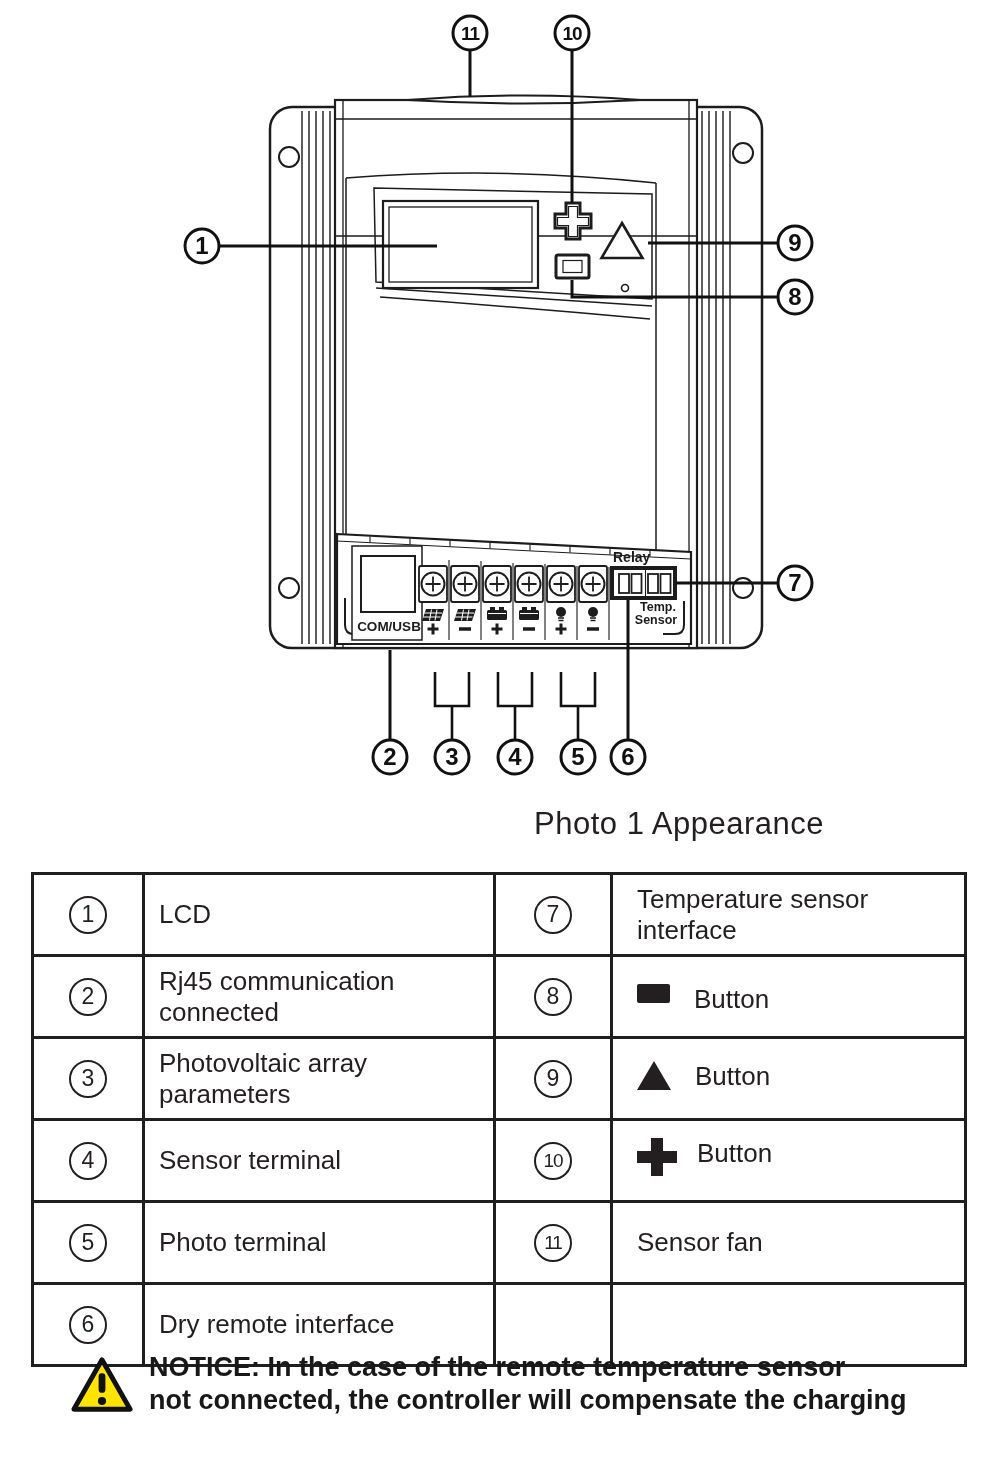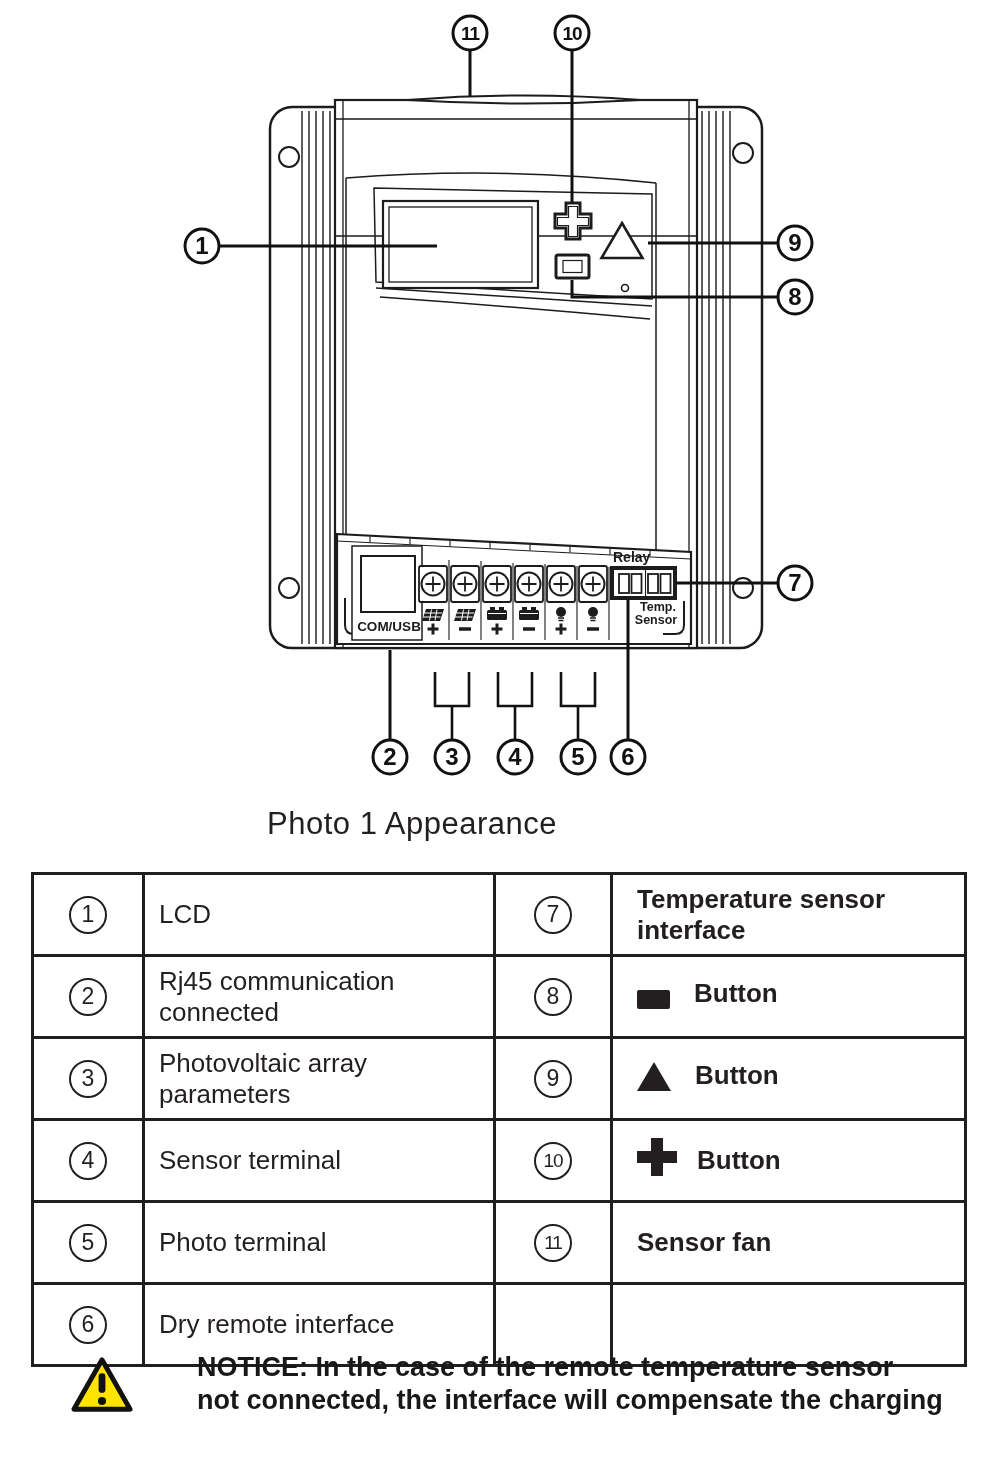--- a/index.html
+++ b/index.html
@@ -4,58 +4,58 @@
 <style>
   html,body { margin:0; padding:0; background:#ffffff; }
   .page {
     position:relative; width:1000px; height:1474px; background:#ffffff;
     font-family:"Liberation Sans","DejaVu Sans",sans-serif; color:#231f20;
     overflow:hidden;
   }
   .figure-wrap { position:absolute; left:0; top:0; width:1000px; height:792px; }
   .caption {
     position:absolute; left:0; top:806px; width:824px;
-    text-align:center; font-size:31px; letter-spacing:0.5px; color:#231f20;
+    text-align:right; font-size:31px; letter-spacing:0.5px; color:#231f20;
   }
   table.legend {
     position:absolute; left:31px; top:872px; width:933px;
     border-collapse:collapse; table-layout:fixed;
   }
   table.legend td {
     border:3px solid #1f1f1f; height:77px; font-size:26px;
     vertical-align:middle; color:#231f20; line-height:31px;
   }
   td.numcell { text-align:center; }
   td.desc1 { padding-left:14px; padding-right:8px; }
-  td.desc2 { padding-left:24px; padding-right:4px;font-weight:bold; }
+  td.desc2 { padding-left:24px; padding-right:4px; }
   .cnum {
     display:inline-flex; width:38px; height:38px; box-sizing:border-box;
     border:2.5px solid #231f20; border-radius:50%;
     align-items:center; justify-content:center;
     font-size:23px; line-height:1;
   }
   .cnum.two { font-size:19px; letter-spacing:-1px; }
-  .iconrow { display:inline-flex; align-items:flex-end; }
+  .iconrow { display:inline-flex; align-items:flex-start; }
   .icon-rect {
     display:inline-block; width:33px; height:19px; background:#231f20;
     border-radius:2px; margin-right:24px;
   }
   .icon-tri {
     display:inline-block; width:0; height:0;
     border-left:17px solid transparent; border-right:17px solid transparent;
     border-bottom:29px solid #231f20; margin-right:24px;
   }
   .icon-plus { margin-right:20px; }
   .notice {
     position:absolute; left:64px; top:1350px; width:886px;
     font-size:27px; font-weight:bold; line-height:33px; color:#181818;
   }
   .notice-top { display:flex; align-items:flex-start; }
   .warning-svg { flex:0 0 auto; margin:5px 15px 0 6px; }
-  .notice-lines { padding-top:1px;margin-left:48px; }
+  .notice-lines { padding-top:1px; }
 </style>
 </head>
 <body>
 
 <div class="page">
 
   <div class="figure-wrap">
   <svg width="1000" height="792" viewBox="0 0 1000 792">
 
     <g fill="#ffffff" stroke="#1c1c1c">
@@ -348,18 +348,18 @@
 
   <div class="notice">
     <div class="notice-top">
       <svg class="warning-svg" width="64" height="60" viewBox="0 0 66 60">
         <path d="M33,4 L62,55 H4 Z" fill="#ffe400" stroke="#111111" stroke-width="5" stroke-linejoin="round"></path>
         <rect x="29.5" y="18" width="7" height="20" rx="3.2" fill="#111111"></rect>
         <circle cx="33" cy="46.5" r="4.2" fill="#111111"></circle>
       </svg>
       <div class="notice-lines">
         <div>NOTICE: In the case of the remote temperature sensor</div>
-        <div>not connected, the interface will compensate the charging</div>
+        <div>not connected, the controller will compensate the charging</div>
       </div>
     </div>
   </div>
 
 </div>
 
 </body></html>

